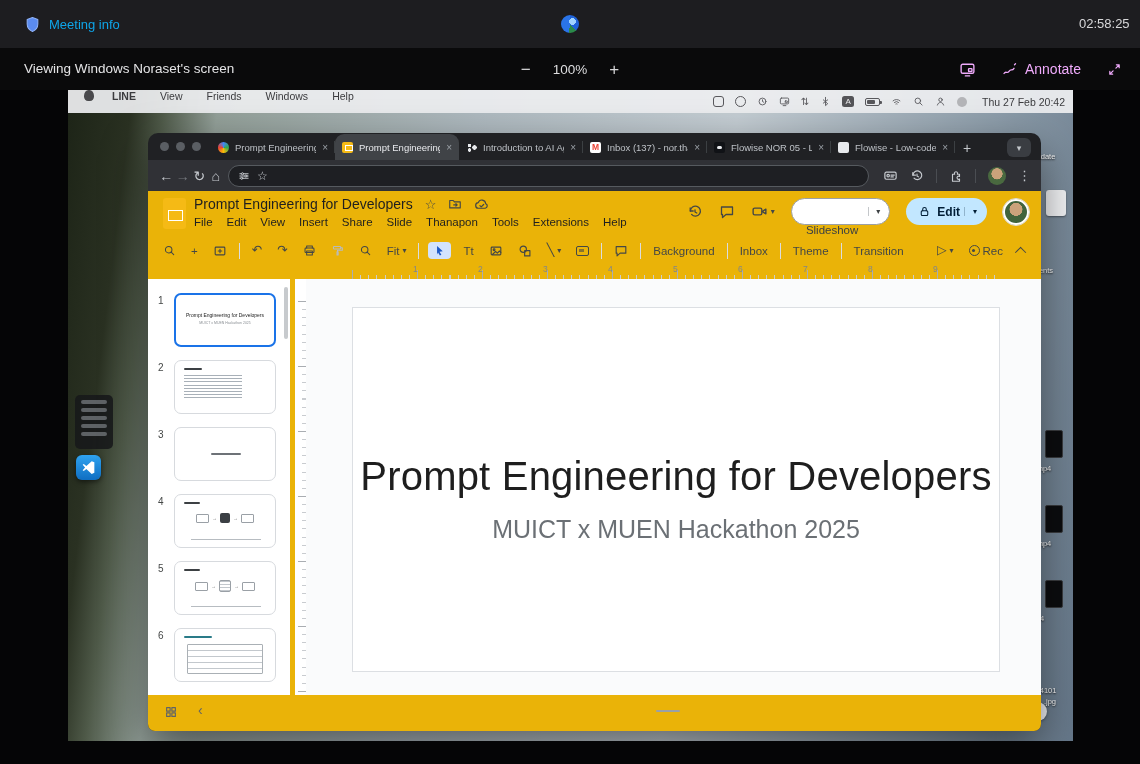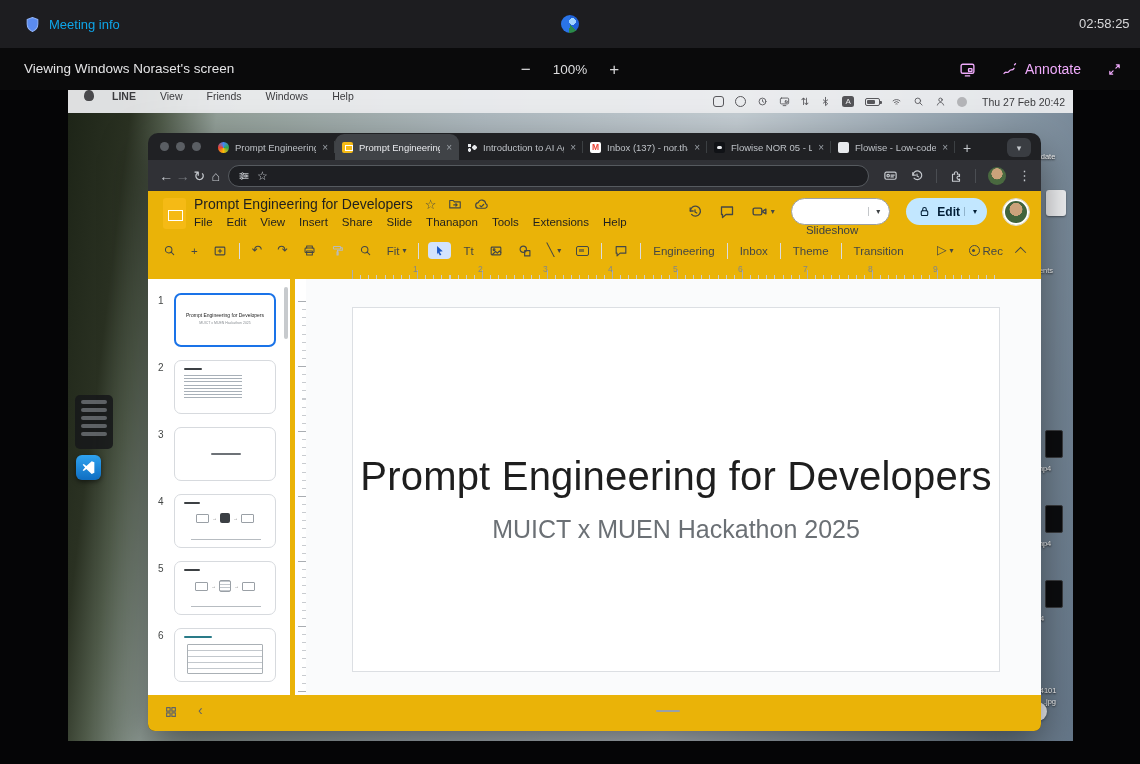--- a/index.html
+++ b/index.html
@@ -577,21 +577,21 @@
           <button class="tb">
               <span class="phbox"></span>
             </button>
           <span class="tsep"></span>
           <button class="tb">
               <svg class="i" width="14" height="14">
                 <use href="#sy-comment"></use>
               </svg>
             </button>
           <span class="tsep"></span>
-          <button class="tb">Engineering</button>
+          <button class="tb">Background</button>
           <span class="tsep"></span>
           <button class="tb">Inbox</button>
           <span class="tsep"></span>
           <button class="tb">Theme</button>
           <span class="tsep"></span>
           <button class="tb">Transition</button>
           <span class="spacer"></span>
           <button class="tb">
               <span class="tb-glyph">▷</span>
               <span class="tiny">▾</span>

